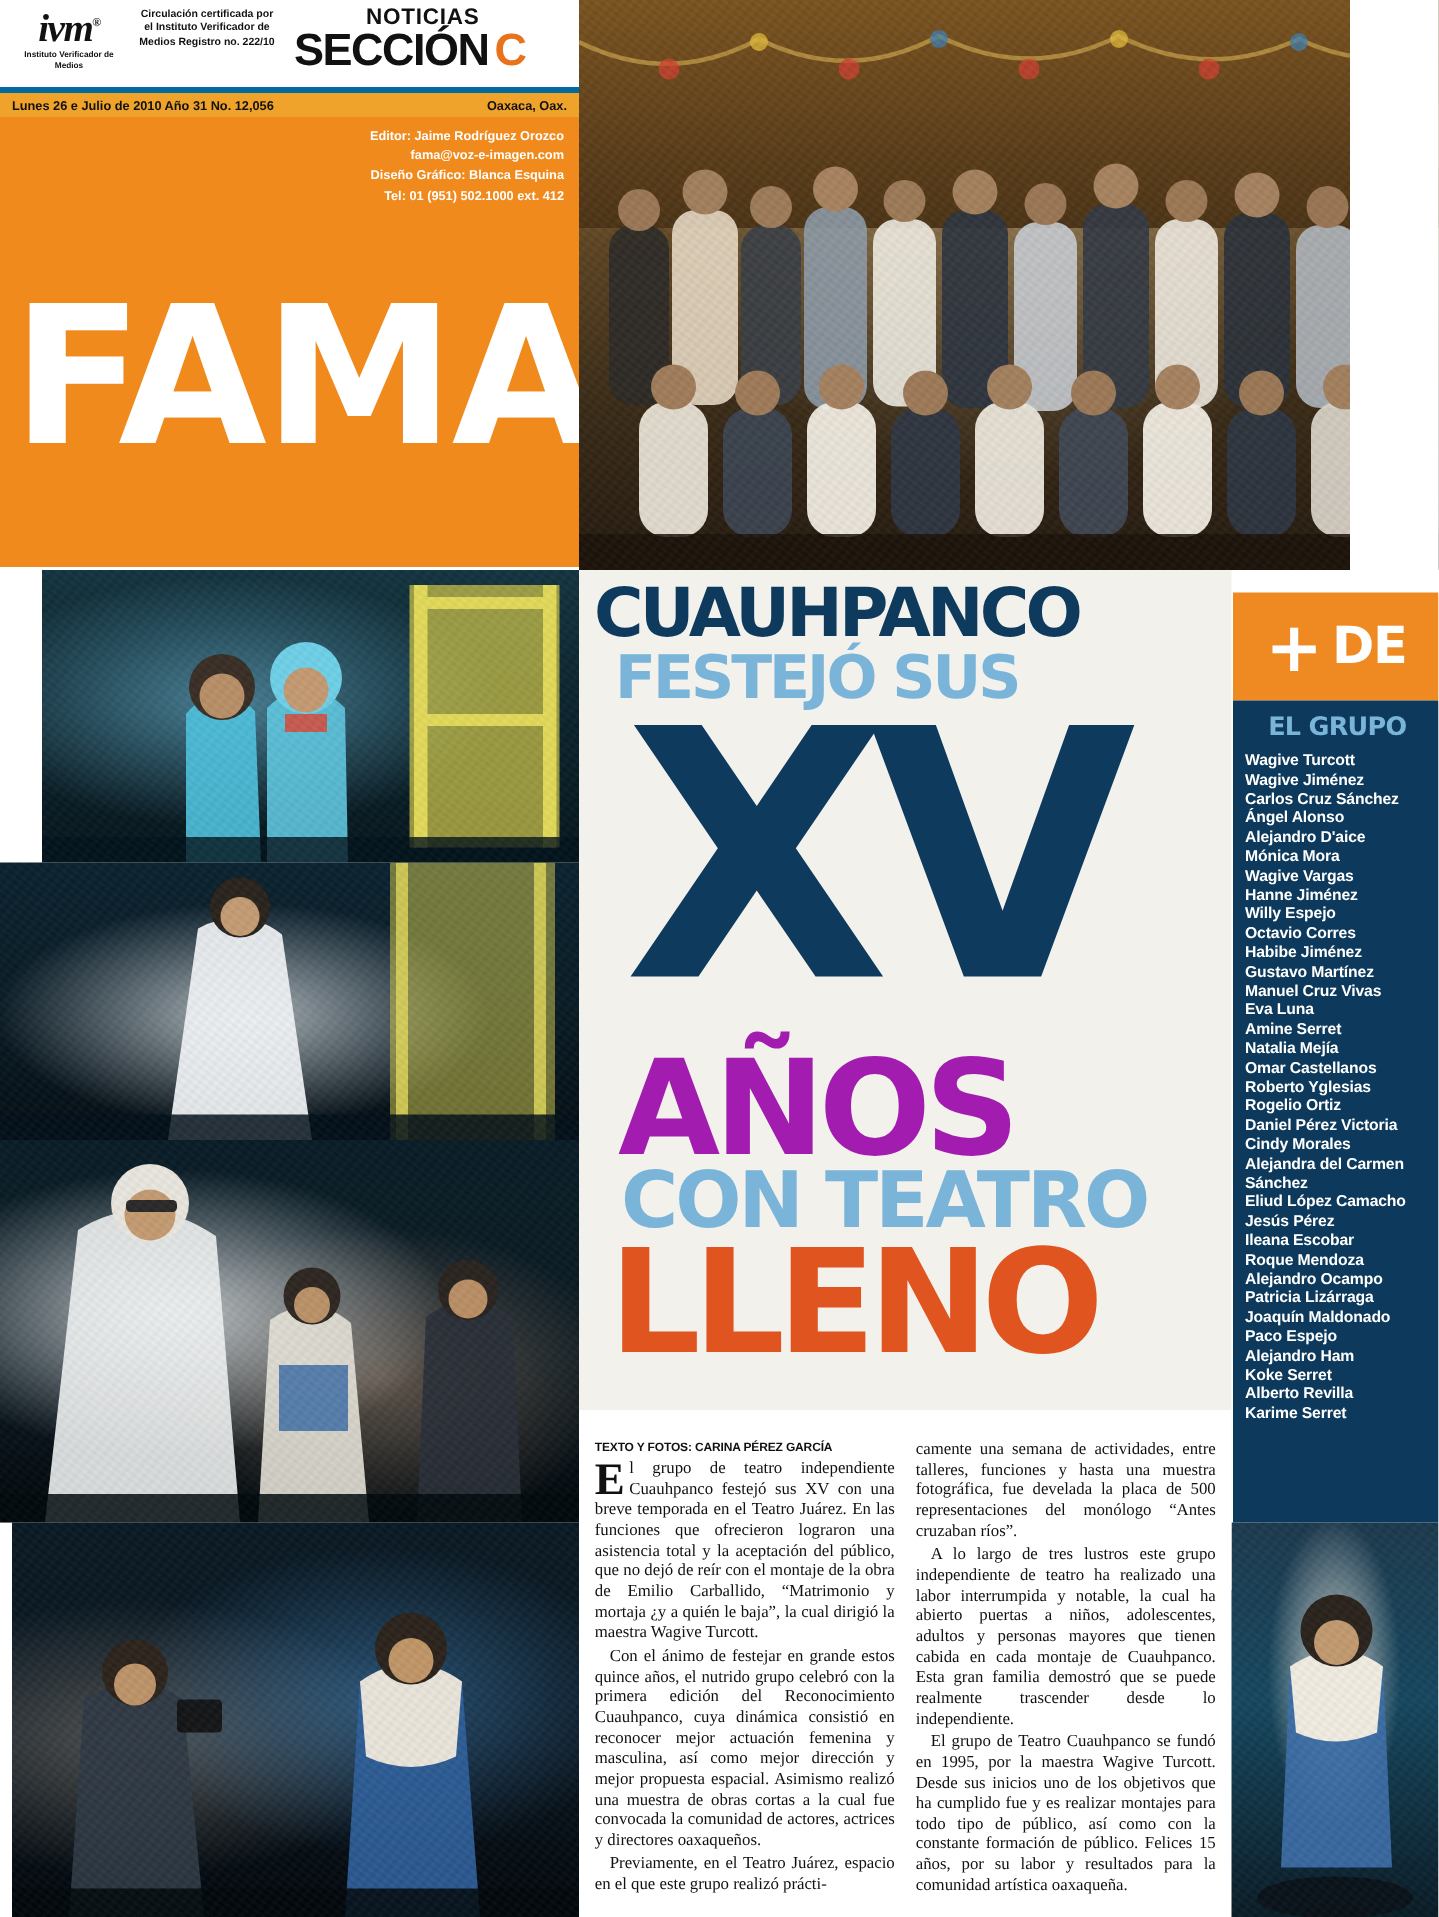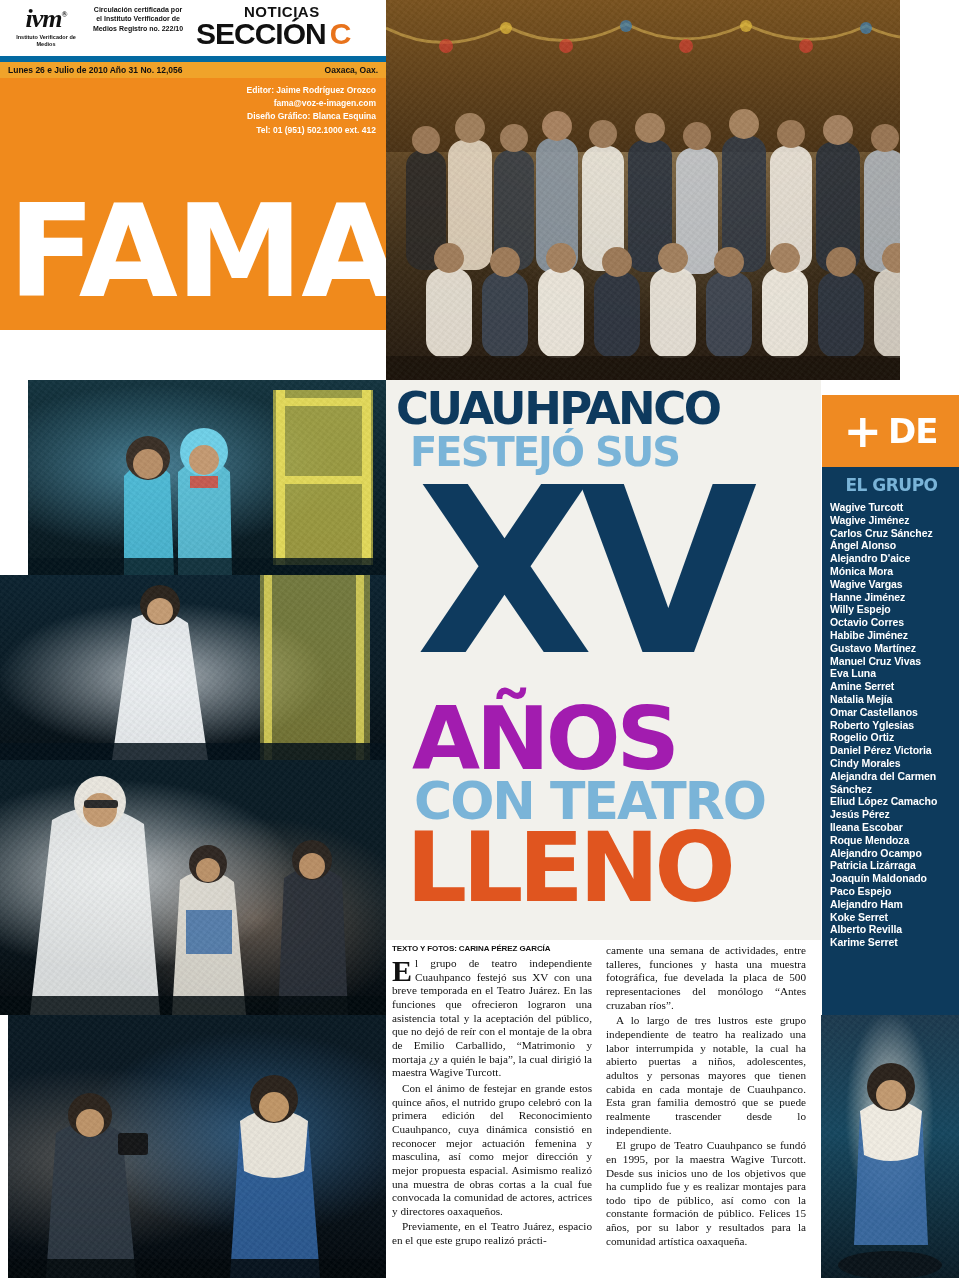--- a/index.html
+++ b/index.html
@@ -20,21 +20,21 @@
     height: 1278px;
     background: #ffffff;
   }
 
   
   .masthead {
     position: absolute;
     left: 0; top: 0;
     width: 386px; height: 62px;
     background: #ffffff;
-    border-bottom: 6px solid #0369a1;
+    border-bottom: 4px solid #0369a1;
     box-sizing: border-box;
   }
   .ivm-logo {
     position: absolute;
     left: 8px; top: 6px;
     width: 76px;
     text-align: center;
   }
   .ivm-mark {
     font-family: "Liberation Serif", serif;
@@ -105,21 +105,21 @@
     font-weight: bold;
     box-sizing: border-box;
     padding: 3px 8px 0 8px;
   }
   .dateline .place { float: right; font-weight: bold; }
 
   
   .fama-panel {
     position: absolute;
     left: 0; top: 78px;
-    width: 386px; height: 252px;
+    width: 386px; height: 300px;
     background: #f08a1c;
   }
   .editor-box {
     position: absolute;
     right: 10px; top: 6px;
     text-align: right;
     color: #ffffff;
     font-size: 8.5px;
     font-weight: bold;
     line-height: 1.55;
@@ -289,22 +289,23 @@
   }
 
   
   .article {
     position: absolute;
     left: 386px; top: 940px;
     width: 435px; height: 338px;
     background: #ffffff;
     display: flex;
     gap: 14px;
-    padding: 4px 6px 0 6px;
+    padding: 20px 6px 0 6px;
     box-sizing: border-box;
+    justify-content: center;
   }
   .col { width: 200px; }
   .credit {
     font-size: 8px;
     font-weight: bold;
     color: #111;
     margin-bottom: 4px;
     letter-spacing: -0.1px;
   }
   .body-p {

